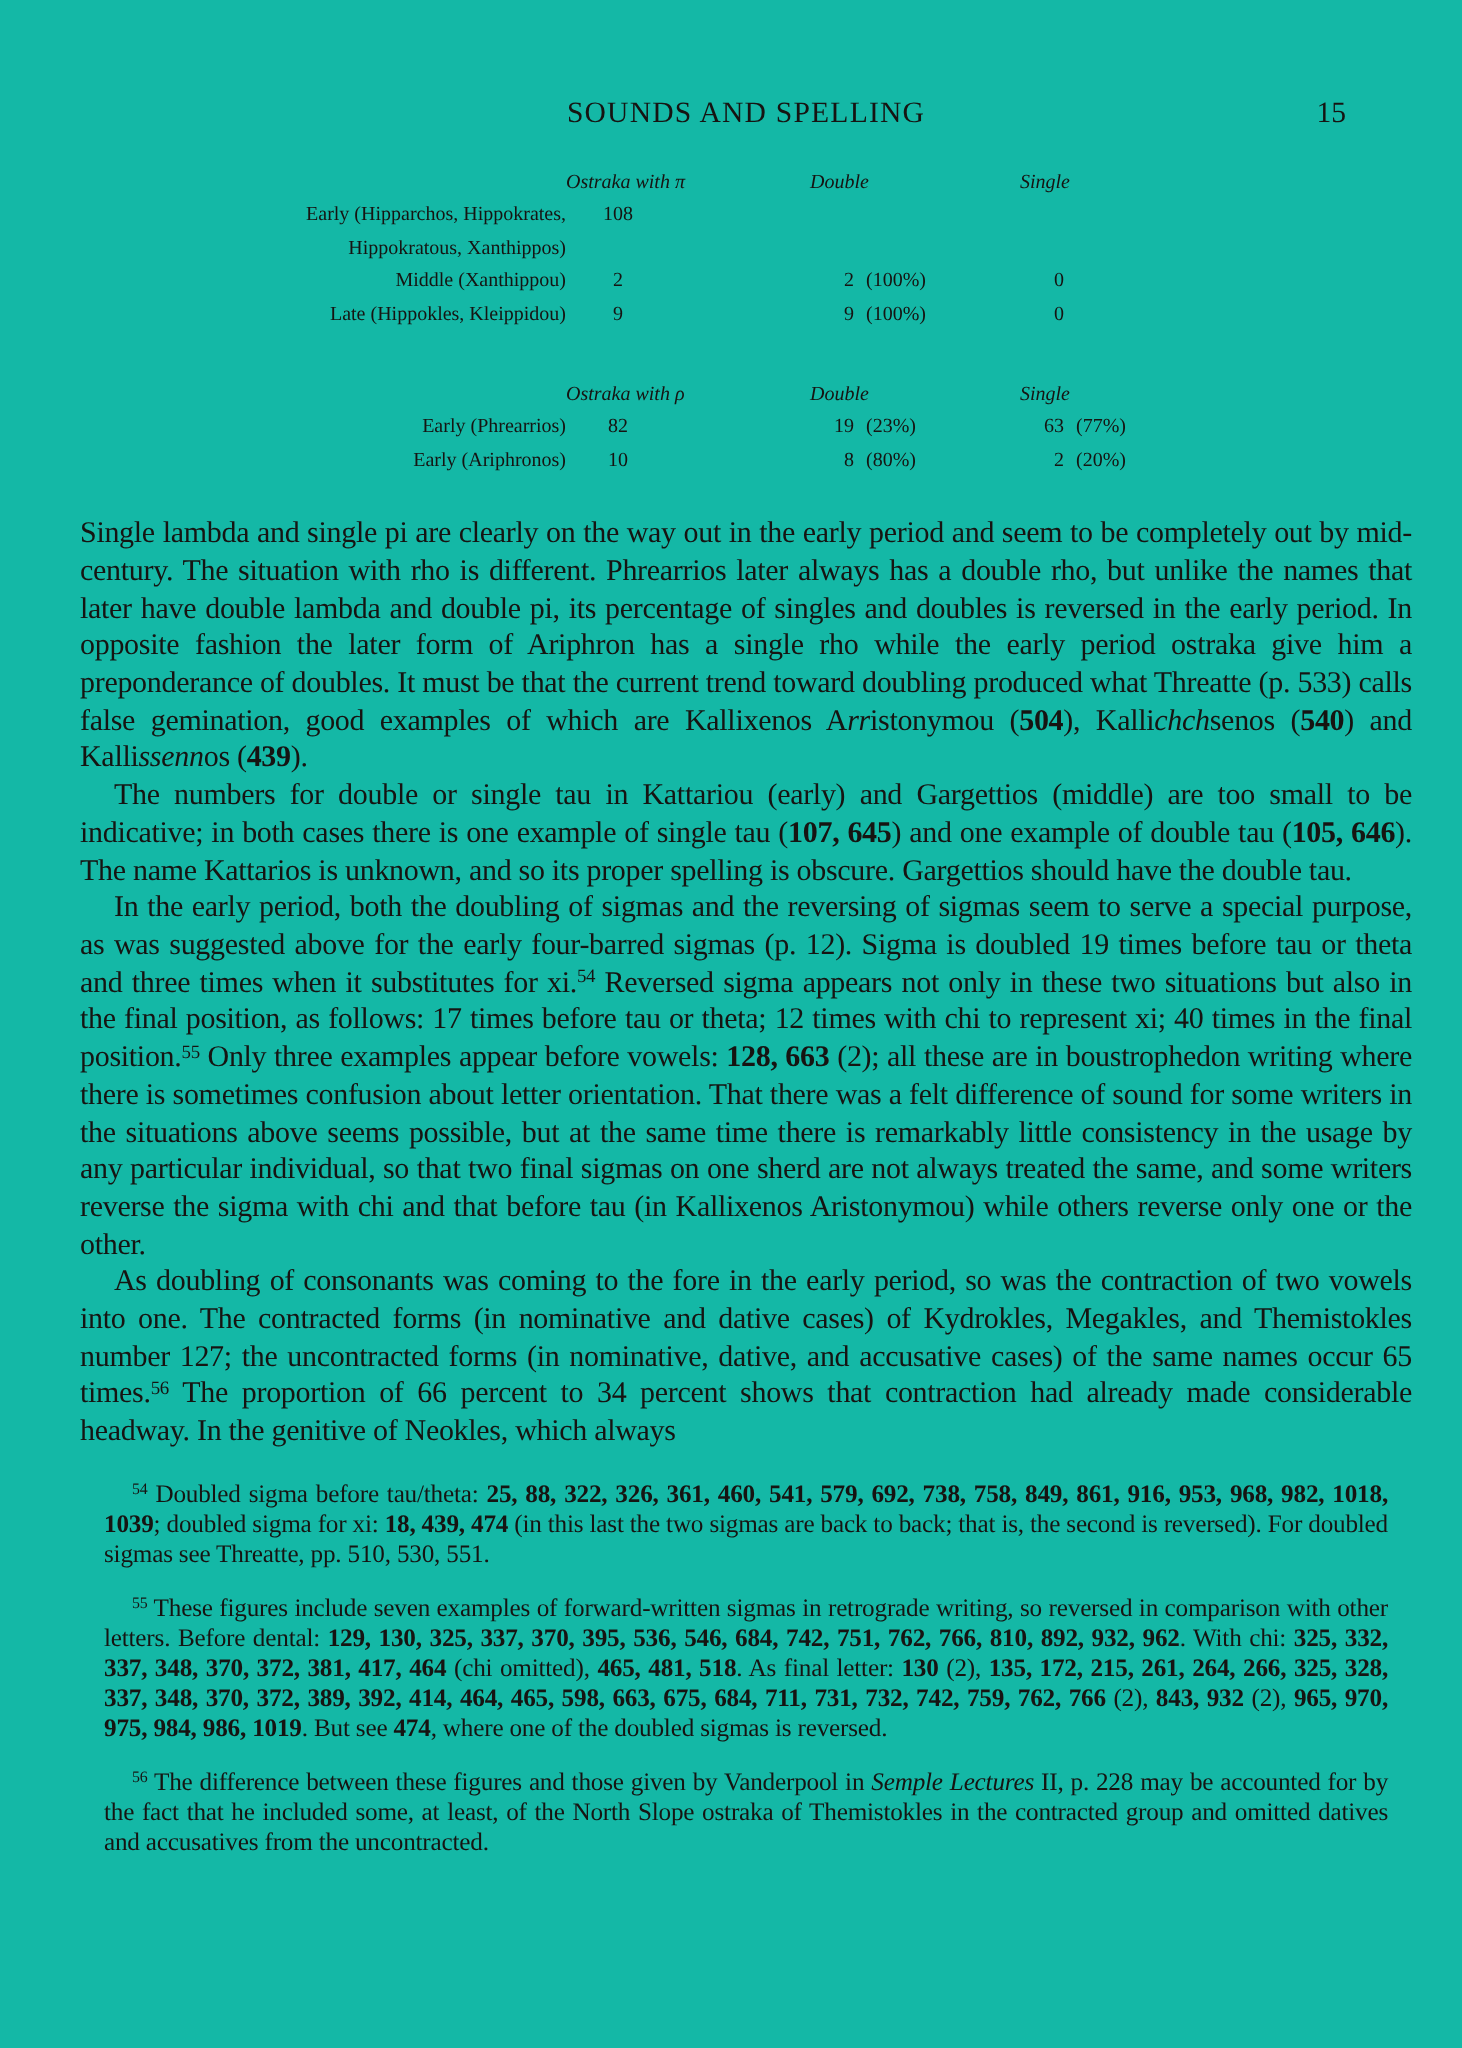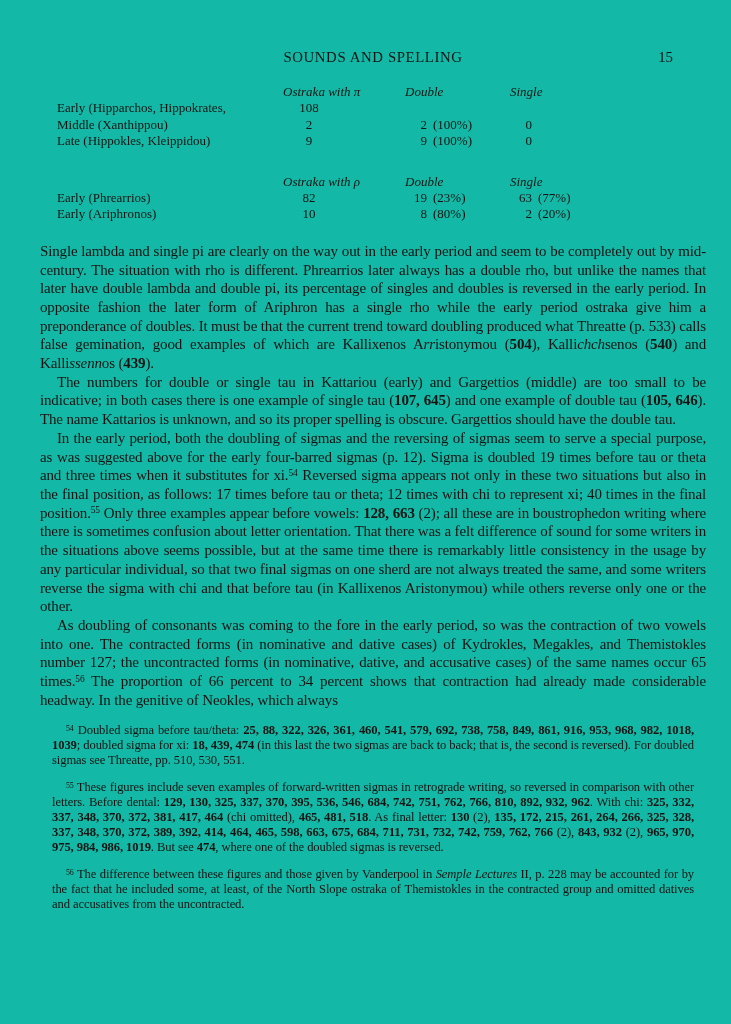--- a/index.html
+++ b/index.html
@@ -10,26 +10,26 @@
     padding:49px 25px 0 40px;
     background:#14b8a6;
     color:#161412;
     font-family:Liberation Serif, serif;
   }
   
   .pagehead { position:relative; height:16px; margin-bottom:19px; font-size:14.8px; line-height:16px; }
   .pagehead .title { text-align:center; letter-spacing:0.6px; }
   .pagehead .pagenum { position:absolute; right:33px; top:0; }
   
-  .otable { font-size:13px; line-height:16.4px; }
+  .otable { font-size:10px; line-height:16.4px; }
   .otable.t1 { margin-bottom:24px; }
   .otable.t2 { margin-bottom:19px; }
   .trow { display:grid; grid-template-columns:243px 122px 105px auto; }
   .thead { font-style:italic; }
-  .c-label { padding-left:17px; }
+  .c-label { padding-left:17px;text-align:right; }
   .c-label .cont { padding-left:28px; }
   .numbox { width:52px; text-align:center; }
   .np { display:flex; }
   .np .n { width:22px; text-align:right; }
   .np .p { margin-left:6px; }
   
   .bodytext { font-size:15px; line-height:18.7px; text-align:justify; letter-spacing:-0.15px; }
   .bodytext p { margin:0; }
   .bodytext p.ind { text-indent:17px; }
   
@@ -53,20 +53,21 @@
   <div class="otable t1">
     <div class="trow thead">
       <div class="c-label"></div>
       <div>Ostraka with π</div>
       <div>Double</div>
       <div>Single</div>
     </div>
     <div class="trow">
       <div class="c-label">
         <div>Early (Hipparchos, Hippokrates,</div>
+        <div class="cont">Hippokratous, Xanthippos)</div>
       </div>
       <div>
           <div class="numbox">108</div>
         </div>
     </div>
     <div class="trow">
       <div class="c-label">Middle (Xanthippou)</div>
       <div>
           <div class="numbox">2</div>
         </div>

